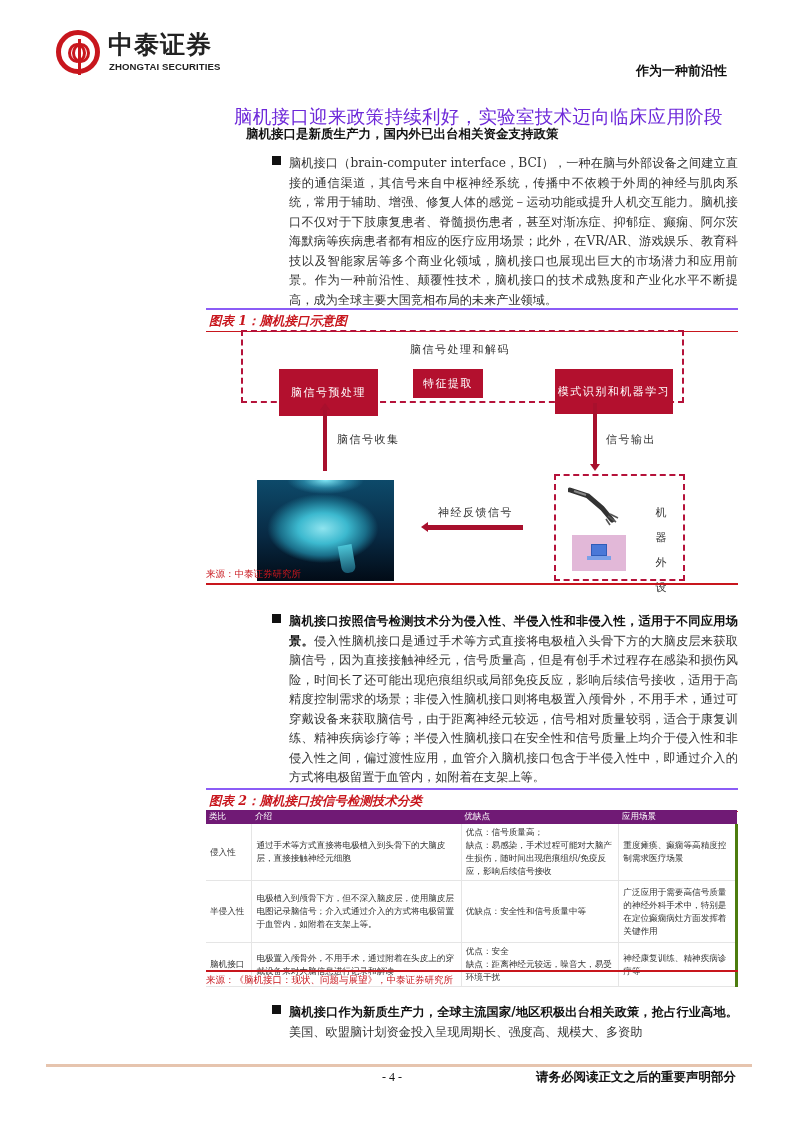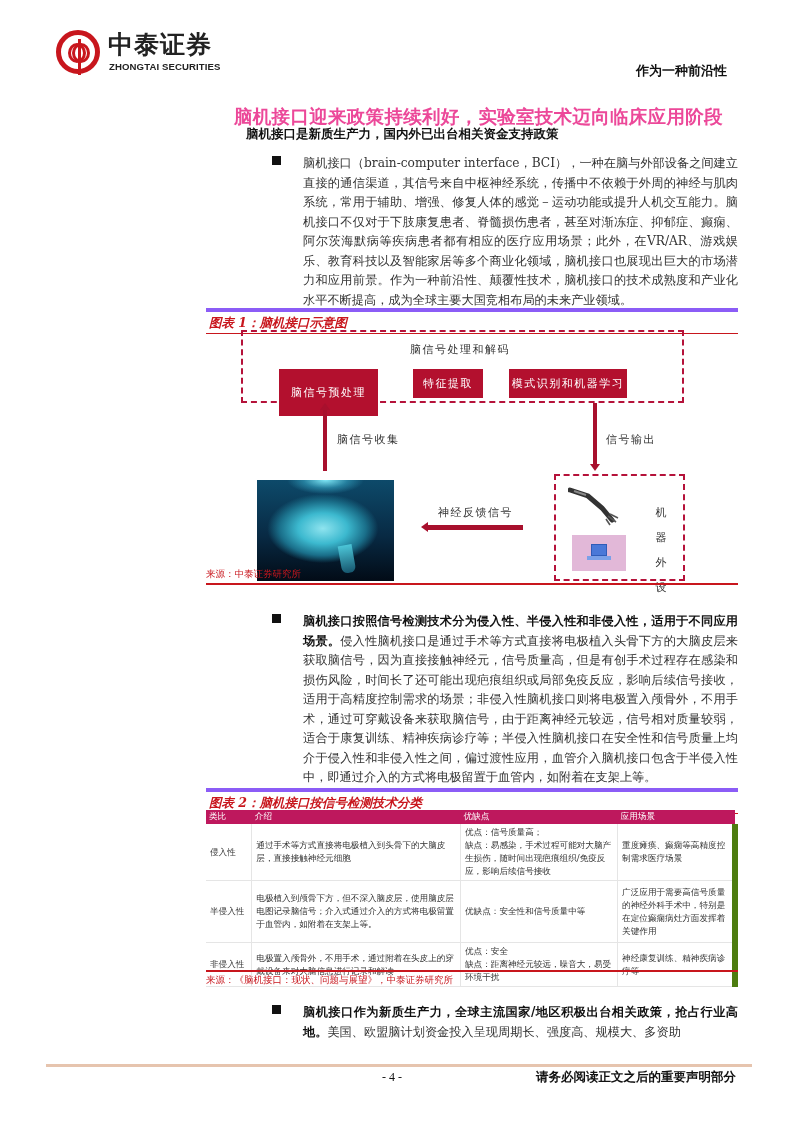--- a/index.html
+++ b/index.html
@@ -9,29 +9,29 @@
   .logo { position: absolute; left: 56px; top: 30px; width: 190px; height: 52px; }
   .logo-mark { position: absolute; left: 0; top: 0; width: 44px; height: 44px; border: 5px solid #c8161d; border-radius: 50%; }
   .logo-mark::before { content: ""; position: absolute; left: 7px; top: 8px; width: 12px; height: 14px; border: 3px solid #c8161d; border-radius: 50%; }
   .logo-mark::after { content: ""; position: absolute; right: 5px; top: 8px; width: 12px; height: 14px; border: 3px solid #c8161d; border-radius: 50%; }
   .logo-stem { position: absolute; left: 17px; top: 4px; width: 3px; height: 36px; background: #c8161d; }
   .logo-cn { position: absolute; left: 52px; top: 0px; font-family: "DejaVu Sans", sans-serif; font-weight: bold; font-size: 25px; letter-spacing: 1px; color: #222; line-height: 30px; }
   .logo-en { position: absolute; left: 53px; top: 31px; font-family: "Liberation Sans", sans-serif; font-weight: bold; font-size: 9.6px; color: #222; letter-spacing: 0.1px; }
 
   .report-type { position: absolute; right: 66px; top: 62px; font-size: 13px; font-weight: bold; color: #111; }
 
-  .title { position: absolute; left: 234px; top: 104px; font-size: 18.5px; font-weight: bold; color: #ec4899; letter-spacing: 0.3px; }
+  .title { position: absolute; left: 234px; top: 104px; font-size: 18.5px; font-weight: normal; color: #6d28d9; letter-spacing: 0.3px; }
   .subtitle { position: absolute; left: 246px; top: 126px; font-size: 12.5px; font-weight: bold; color: #111; }
 
   .bullet-block { position: absolute; left: 272px; width: 466px; }
   .bullet { position: absolute; left: 0; top: 2px; width: 9px; height: 9px; background: #111; }
-  .para { margin-left: 31px; font-size: 12.2px; line-height: 19.5px; color: #333; text-align: justify; }
+  .para { margin-left: 17px; font-size: 12.2px; line-height: 19.5px; color: #333; text-align: justify; }
   .para b { color: #111; }
 
-  .fig-title-bar { position: absolute; left: 206px; width: 532px; border-top: 4px solid #8b5cf6; border-bottom: 1.5px solid #c8161d; }
+  .fig-title-bar { position: absolute; left: 206px; width: 532px; border-top: 2px solid #8b5cf6; border-bottom: 1.5px solid #c8161d; }
   .fig-title { font-size: 12.5px; font-weight: bold; font-style: italic; color: #c8161d; padding: 2px 0 1px 3px; line-height: 18px; }
   .source-line { position: absolute; left: 206px; width: 532px; border-top: 2px solid #c8161d; }
   .source-text { position: absolute; left: 206px; font-size: 9.5px; color: #c8161d; }
 
   .dash-box { position: absolute; border: 2px dashed #b5123a; }
   .diag-label { position: absolute; font-size: 11px; color: #333; letter-spacing: 1.5px; }
   .red-box { position: absolute; background: #b3102e; color: #fff; font-size: 11px; display: flex; align-items: center; justify-content: center; letter-spacing: 1.5px; }
   .arrow-v { position: absolute; width: 4px; background: #a8102d; }
   .arrow-h { position: absolute; height: 5px; background: #a8102d; }
   .tri-up { position: absolute; width: 0; height: 0; border-left: 5px solid transparent; border-right: 5px solid transparent; border-bottom: 7px solid #a8102d; }
@@ -44,24 +44,24 @@
                 linear-gradient(180deg, #0d4a6a 0%, #082a44 55%, #020b16 100%); }
   .brain-stem { position: absolute; left: 83px; top: 65px; width: 14px; height: 28px; background: linear-gradient(180deg,#4cc6d8,#16566e); border-radius: 0 0 6px 6px; transform: rotate(-10deg); }
 
   .robot-arm { position: absolute; left: 568px; top: 486px; width: 52px; height: 40px; }
   .laptop-bg { position: absolute; left: 572px; top: 535px; width: 54px; height: 36px; background: #e2b8d8; }
   .laptop-screen { position: absolute; left: 19px; top: 9px; width: 16px; height: 12px; background: #4a78d8; border: 1px solid #2f5cb8; }
   .laptop-base { position: absolute; left: 15px; top: 21px; width: 24px; height: 4px; background: #7aa0e8; }
   .vert-label { position: absolute; left: 654px; top: 500px; width: 14px; font-size: 11px; color: #333; line-height: 25px; text-align: center; }
 
   table.cls { position: absolute; left: 206px; top: 810px; width: 532px; border-collapse: collapse; font-size: 8.6px; color: #333; }
-  table.cls th { background: #be185d; color: #fff; font-weight: normal; text-align: left; padding: 1px 3px; height: 14px; }
+  table.cls th { background: #701a75; color: #fff; font-weight: normal; text-align: left; padding: 1px 3px; height: 14px; }
   table.cls td { border-bottom: 1px solid #e5e5e5; padding: 2px 4px; vertical-align: middle; line-height: 13px; }
   table.cls td + td { border-left: 1px solid #e5e5e5; }
-  table.cls td:last-child { border-right: 6px solid #4d7c0f; }
+  table.cls td:last-child { border-right: 3px solid #4d7c0f; }
   .cell-lines span { display: block; }
 
   .footer-line { position: absolute; left: 46px; top: 1064px; width: 706px; height: 3px; background: #e6c4ae; }
   .page-num { position: absolute; left: 382px; top: 1070px; font-family: "Liberation Serif", serif; font-size: 12px; color: #111; }
   .disclaimer { position: absolute; right: 57px; top: 1069px; font-size: 12.5px; font-weight: bold; color: #111; }
 </style>
 </head>
 <body>
 
 <div class="logo">
@@ -82,21 +82,21 @@
 </div>
 
 <div class="fig-title-bar" style="top:308px;">
   <div class="fig-title">图表 1：脑机接口示意图</div>
 </div>
 
 <div class="dash-box" style="left:241px; top:330px; width:443px; height:73px;"></div>
 <div class="diag-label" style="left:410px; top:342px;">脑信号处理和解码</div>
 <div class="red-box" style="left:279px; top:369px; width:99px; height:47px;">脑信号预处理</div>
 <div class="red-box" style="left:413px; top:369px; width:70px; height:29px;">特征提取</div>
-<div class="red-box" style="left:509px; top:369px; width:118px; height:29px;">模式识别和机器学习</div>
+<div class="red-box" style="left:555px; top:369px; width:118px; height:45px;">模式识别和机器学习</div>
 
 <div class="tri-up" style="left:320px; top:403px;"></div>
 <div class="arrow-v" style="left:323px; top:409px; height:62px;"></div>
 <div class="diag-label" style="left:337px; top:432px;">脑信号收集</div>
 
 <div class="arrow-v" style="left:593px; top:403px; height:62px;"></div>
 <div class="tri-down" style="left:590px; top:464px;"></div>
 <div class="diag-label" style="left:606px; top:432px;">信号输出</div>
 
 <div class="brain-img">
@@ -158,21 +158,21 @@
     </tr>
     <tr style="height:62px;">
       <td>半侵入性</td>
       <td>电极植入到颅骨下方，但不深入脑皮层，使用脑皮层电图记录脑信号；介入式通过介入的方式将电极留置于血管内，如附着在支架上等。</td>
       <td class="cell-lines">
         <span>优缺点：安全性和信号质量中等</span>
       </td>
       <td>广泛应用于需要高信号质量的神经外科手术中，特别是在定位癫痫病灶方面发挥着关键作用</td>
     </tr>
     <tr style="height:40px;">
-      <td>非侵入性</td>
+      <td>脑机接口</td>
       <td>电极置入颅骨外，不用手术，通过附着在头皮上的穿戴设备来对大脑信息进行记录和解读</td>
       <td class="cell-lines">
         <span>优点：安全</span>
         <span>缺点：距离神经元较远，噪音大，易受环境干扰</span>
       </td>
       <td>神经康复训练、精神疾病诊疗等</td>
     </tr>
   </tbody>
 </table>
 

